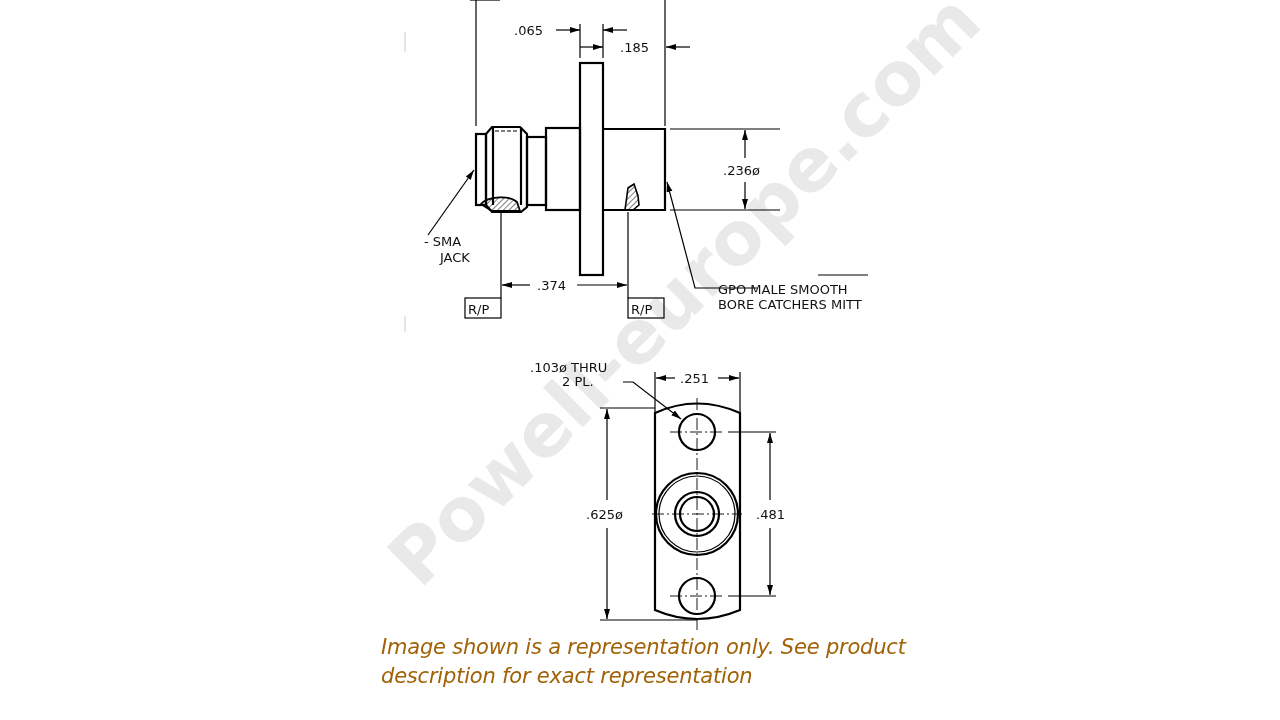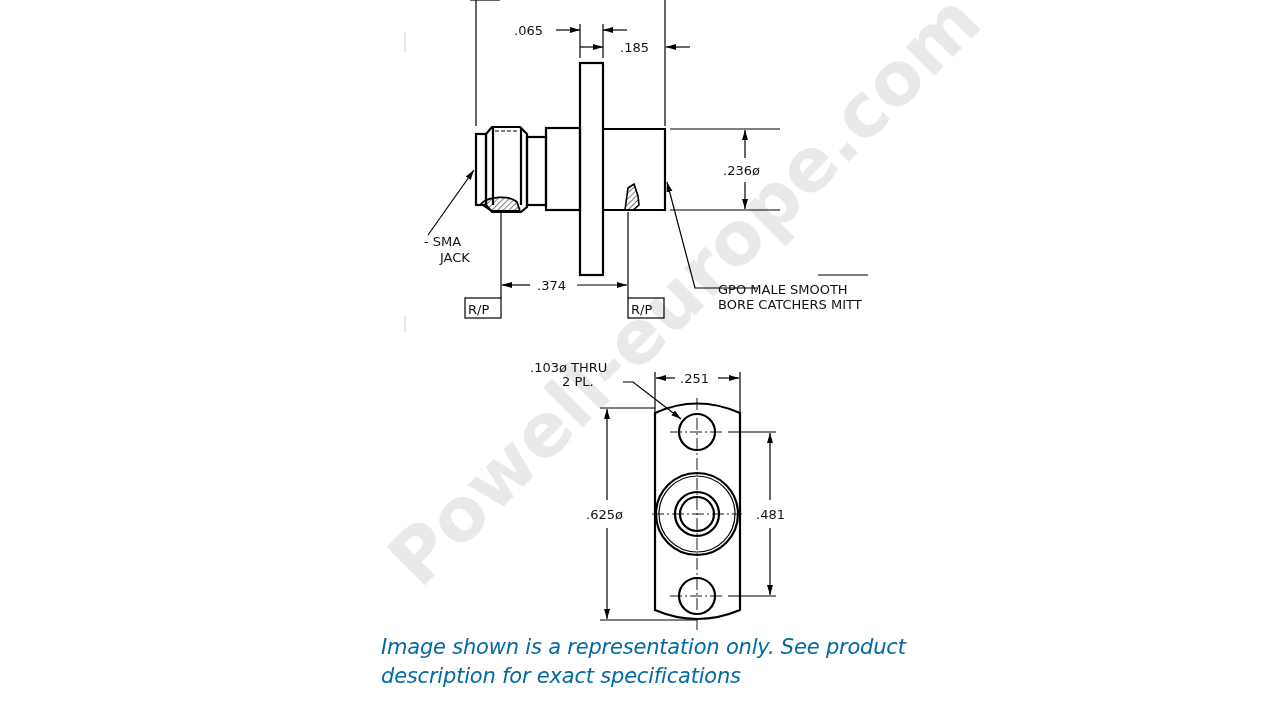--- a/index.html
+++ b/index.html
@@ -1,21 +1,21 @@
 <!DOCTYPE html>
 <html><head>
 <meta charset="utf-8">
 <style>
   html, body { margin: 0; padding: 0; background: #ffffff; }
   body { width: 1280px; height: 720px; position: relative; overflow: hidden; font-family: "Liberation Sans", sans-serif; }
   #drawing { position: absolute; left: 0; top: 0; width: 1280px; height: 720px; }
   .caption {
     position: absolute; left: 381px; top: 633px; width: 560px;
     font-family: "DejaVu Sans", sans-serif; font-style: italic; font-size: 21px;
-    line-height: 28.5px; color: #0369a1; letter-spacing: -0.2px;
+    line-height: 28.5px; color: #a16207; letter-spacing: -0.2px;
   }
   .caption span { display: block; white-space: nowrap; }
   svg text { font-family: "DejaVu Sans", sans-serif; fill: #111; }
   .lbl { font-size: 13px; }
   .ln { stroke: #000; fill: none; }
   .thick { stroke-width: 2.2; }
   .thin { stroke-width: 1.2; }
   .center { stroke-dasharray: 12 3 2 3; stroke-width: 0.9; }
   .wm { font-family: "DejaVu Sans", sans-serif; font-weight: bold; fill: #e9e9e9; font-size: 74px; }
 </style>
@@ -138,14 +138,14 @@
     <line class="ln thin" x1="728" y1="432" x2="776" y2="432"></line>
     <line class="ln thin" x1="728" y1="596" x2="776" y2="596"></line>
     <line class="ln thin" x1="770" y1="500" x2="770" y2="433" marker-end="url(#arr)"></line>
     <line class="ln thin" x1="770" y1="528" x2="770" y2="595" marker-end="url(#arr)"></line>
     <text class="lbl" x="756" y="519">.481</text>
   </g>
 </svg>
 
 <div class="caption">
   <span>Image shown is a representation only. See product</span>
-  <span>description for exact specifications</span>
+  <span>description for exact representation</span>
 </div>
 
 </body></html>

